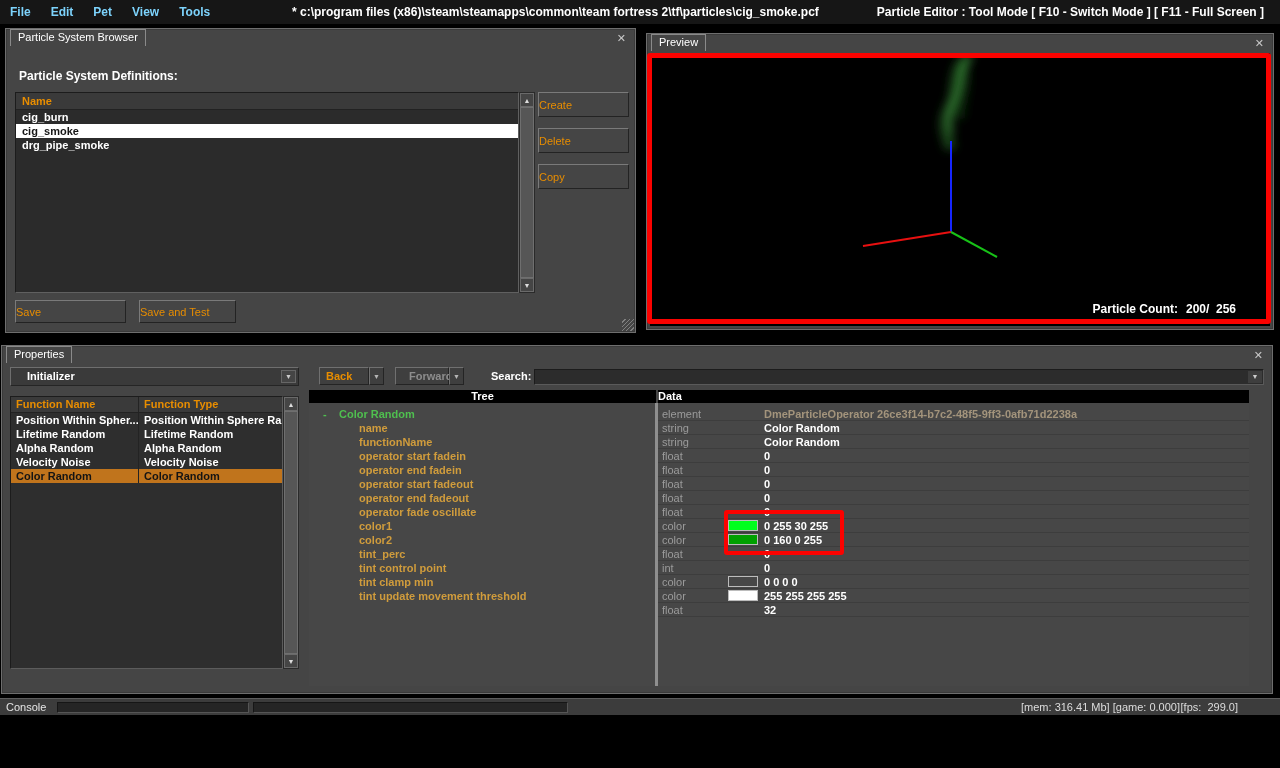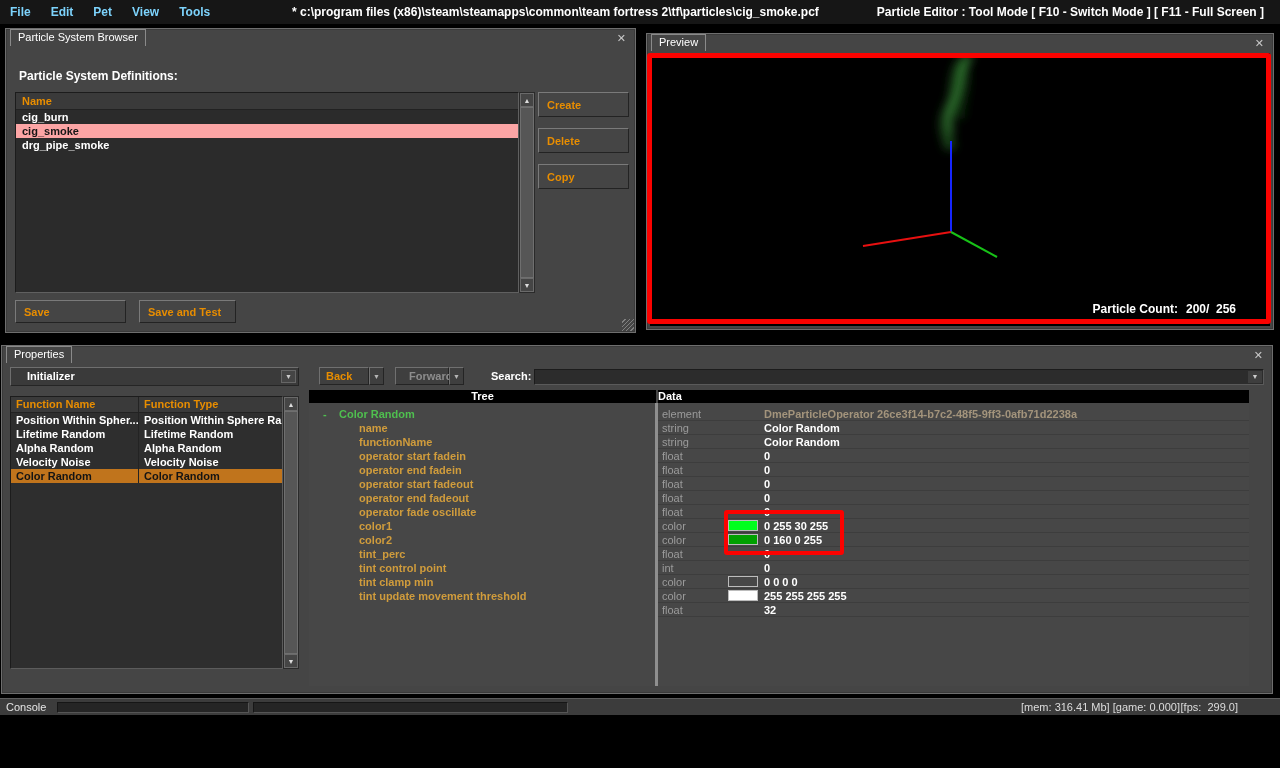--- a/index.html
+++ b/index.html
@@ -15,28 +15,28 @@
 .window{position:absolute;background:#454545;border:1px solid #6e6e6e;box-shadow:inset 0 0 0 1px #3a3a3a}
 .win-tab{position:absolute;top:0;left:4px;height:17px;line-height:15px;padding:0 7px;background:#454545;border:1px solid #8a8a8a;border-bottom:none;color:#fff;font-size:11px;z-index:2;white-space:nowrap}
 .close-x{position:absolute;top:4px;right:9px;color:#c8c8c8;font-size:11px;line-height:11px;cursor:default;z-index:3}
 
 
 #browser-window{left:5px;top:28px;width:631px;height:305px}
 #defs-label{position:absolute;left:13px;top:40px;color:#fff;font-weight:700;font-size:12px}
 #browser-list{position:absolute;left:9px;top:63px;width:504px;height:201px;background:#2b2b2b;border:1px solid #1c1c1c;border-right-color:#606060;border-bottom-color:#606060;overflow:hidden}
 #browser-list-header{height:17px;background:#3a3a3a;border-bottom:1px solid #222;color:#e88d00;font-weight:700;font-size:11px;padding:2px 0 0 6px}
 .list-row{height:14px;line-height:14px;padding-left:6px;color:#fff;font-weight:700;font-size:11px;white-space:nowrap}
-.list-row.selected{background:#fca5a5;color:#161616}
+.list-row.selected{background:#ffffff;color:#161616}
 .vscroll{position:absolute;width:16px;background:#4e4e4e;border:1px solid #2a2a2a}
 .sarrow{position:absolute;left:0;width:14px;height:14px;background:#454545;border:1px solid #6a6a6a;color:#ddd;font-size:7px;text-align:center;line-height:13px}
 .sarrow.up{top:0}
 .sarrow.down{bottom:0}
 .sthumb{position:absolute;left:0;top:14px;bottom:14px;width:14px;background:#565656;border:1px solid #6f6f6f}
 #browser-scroll{left:513px;top:63px;height:201px}
-.btn{position:absolute;background:#454545;border:1px solid;border-color:#7a7a7a #232323 #232323 #7a7a7a;color:#e88d00;font-weight:700;font-size:11px;text-align:left;padding-left:8px;font-family:inherit;cursor:default}
+.btn{position:absolute;background:#454545;border:1px solid;border-color:#7a7a7a #232323 #232323 #7a7a7a;color:#e88d00;font-weight:400;font-size:11px;text-align:left;font-family:inherit;cursor:default}
 #btn-create{left:532px;top:63px;width:91px;height:25px}
 #btn-delete{left:532px;top:99px;width:91px;height:25px}
 #btn-copy{left:532px;top:135px;width:91px;height:25px}
 #btn-save{left:9px;top:271px;width:111px;height:23px}
 #btn-save-test{left:133px;top:271px;width:97px;height:23px}
 .grip{position:absolute;right:1px;bottom:1px;width:12px;height:12px;background:repeating-linear-gradient(135deg,transparent 0 2px,#808080 2px 3px)}
 
 
 #preview-window{left:646px;top:33px;width:628px;height:297px}
 #viewport{position:absolute;left:3px;top:19px;width:620px;height:273px;background:#000}

